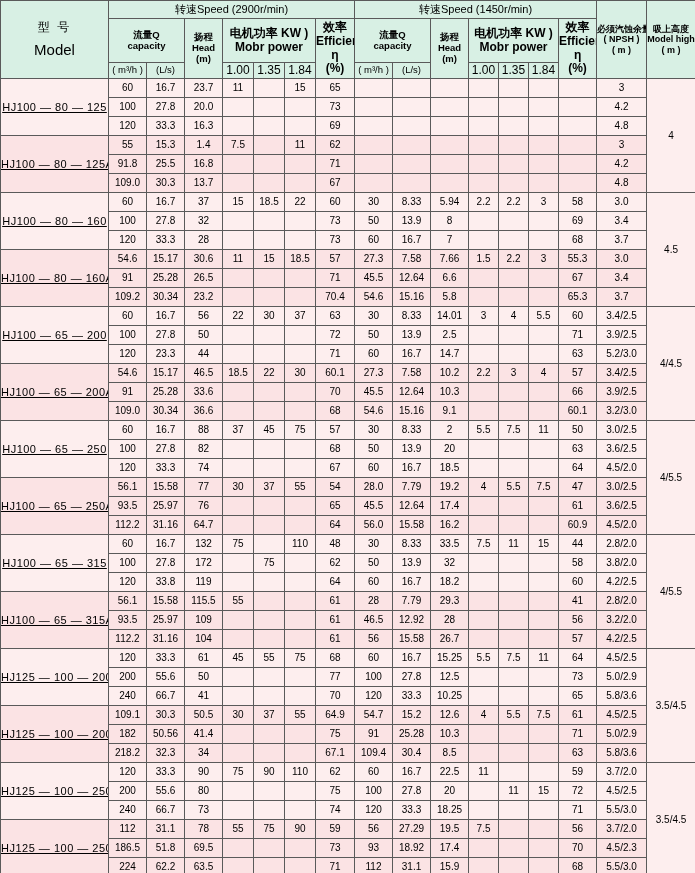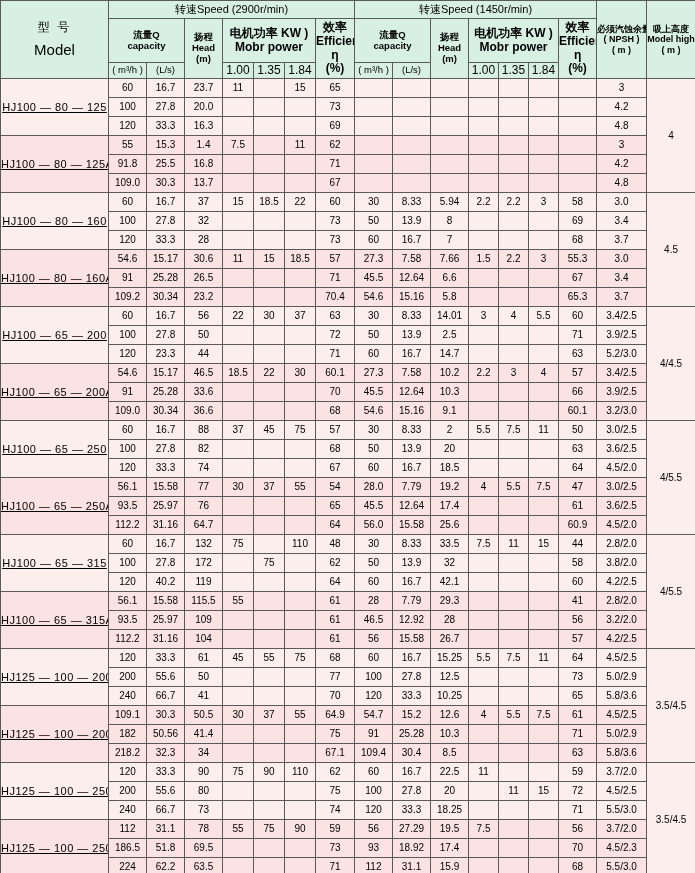--- a/index.html
+++ b/index.html
@@ -561,21 +561,21 @@
         <tr class="band-b">
           <td class="rowdata">112.2</td>
           <td class="rowdata">31.16</td>
           <td class="rowdata">64.7</td>
           <td class="rowdata"></td>
           <td class="rowdata"></td>
           <td class="rowdata"></td>
           <td class="rowdata">64</td>
           <td class="rowdata">56.0</td>
           <td class="rowdata">15.58</td>
-          <td class="rowdata">25.6</td>
+          <td class="rowdata">16.2</td>
           <td class="rowdata"></td>
           <td class="rowdata"></td>
           <td class="rowdata"></td>
           <td class="rowdata">60.9</td>
           <td class="rowdata npsh-cell">4.5/2.0</td>
         </tr>
         <tr class="band-a">
           <td class="rowdata modelcell" rowspan="3">HJ100 — 65 — 315</td>
           <td class="rowdata">60</td>
           <td class="rowdata">16.7</td>
@@ -606,29 +606,29 @@
           <td class="rowdata">13.9</td>
           <td class="rowdata">32</td>
           <td class="rowdata"></td>
           <td class="rowdata"></td>
           <td class="rowdata"></td>
           <td class="rowdata">58</td>
           <td class="rowdata npsh-cell">3.8/2.0</td>
         </tr>
         <tr class="band-a">
           <td class="rowdata">120</td>
-          <td class="rowdata">40.2</td>
+          <td class="rowdata">33.8</td>
           <td class="rowdata">119</td>
           <td class="rowdata"></td>
           <td class="rowdata"></td>
           <td class="rowdata"></td>
           <td class="rowdata">64</td>
           <td class="rowdata">60</td>
           <td class="rowdata">16.7</td>
-          <td class="rowdata">42.1</td>
+          <td class="rowdata">18.2</td>
           <td class="rowdata"></td>
           <td class="rowdata"></td>
           <td class="rowdata"></td>
           <td class="rowdata">60</td>
           <td class="rowdata npsh-cell">4.2/2.5</td>
         </tr>
         <tr class="band-b">
           <td class="rowdata modelcell" rowspan="3">HJ100 — 65 — 315A</td>
           <td class="rowdata">56.1</td>
           <td class="rowdata">15.58</td>

